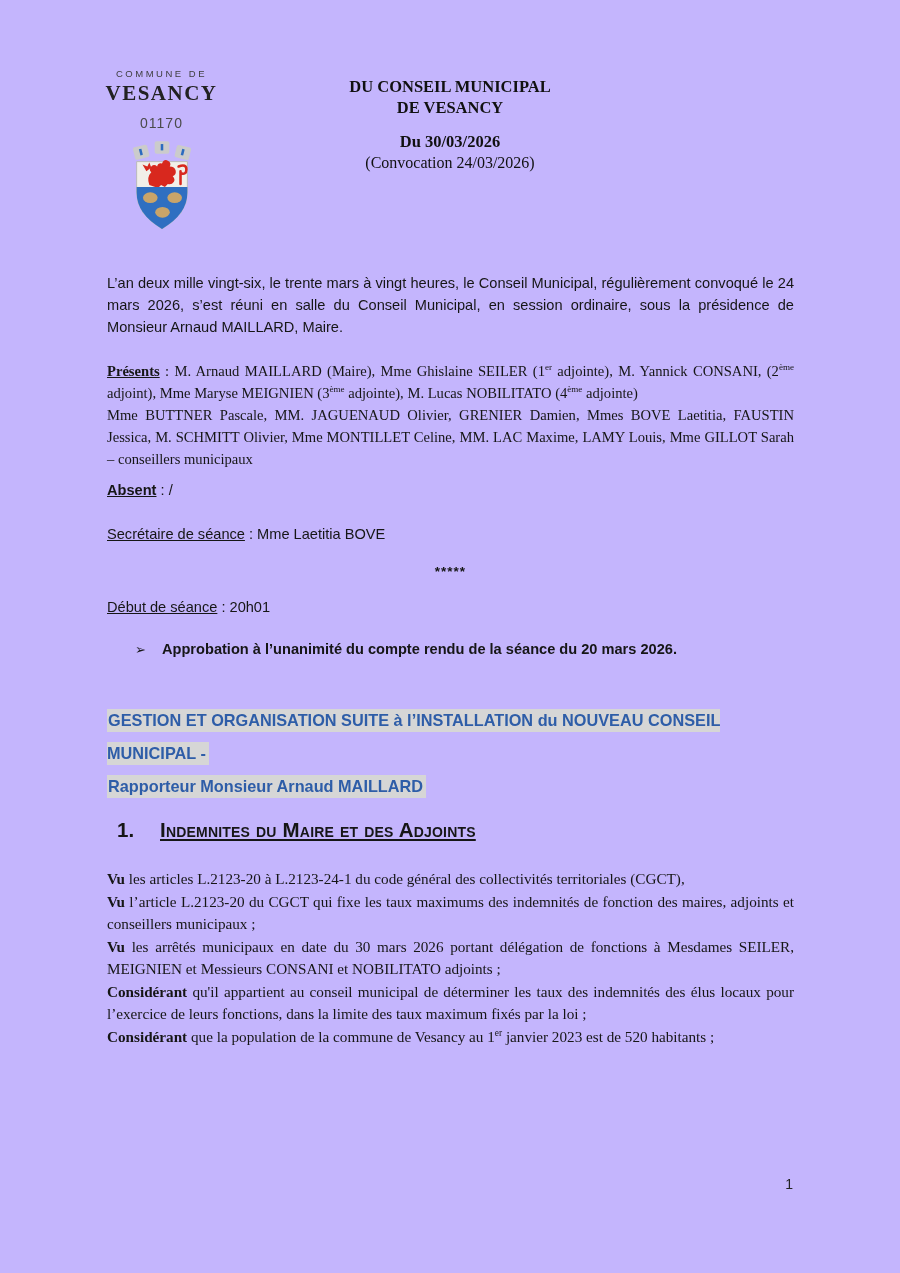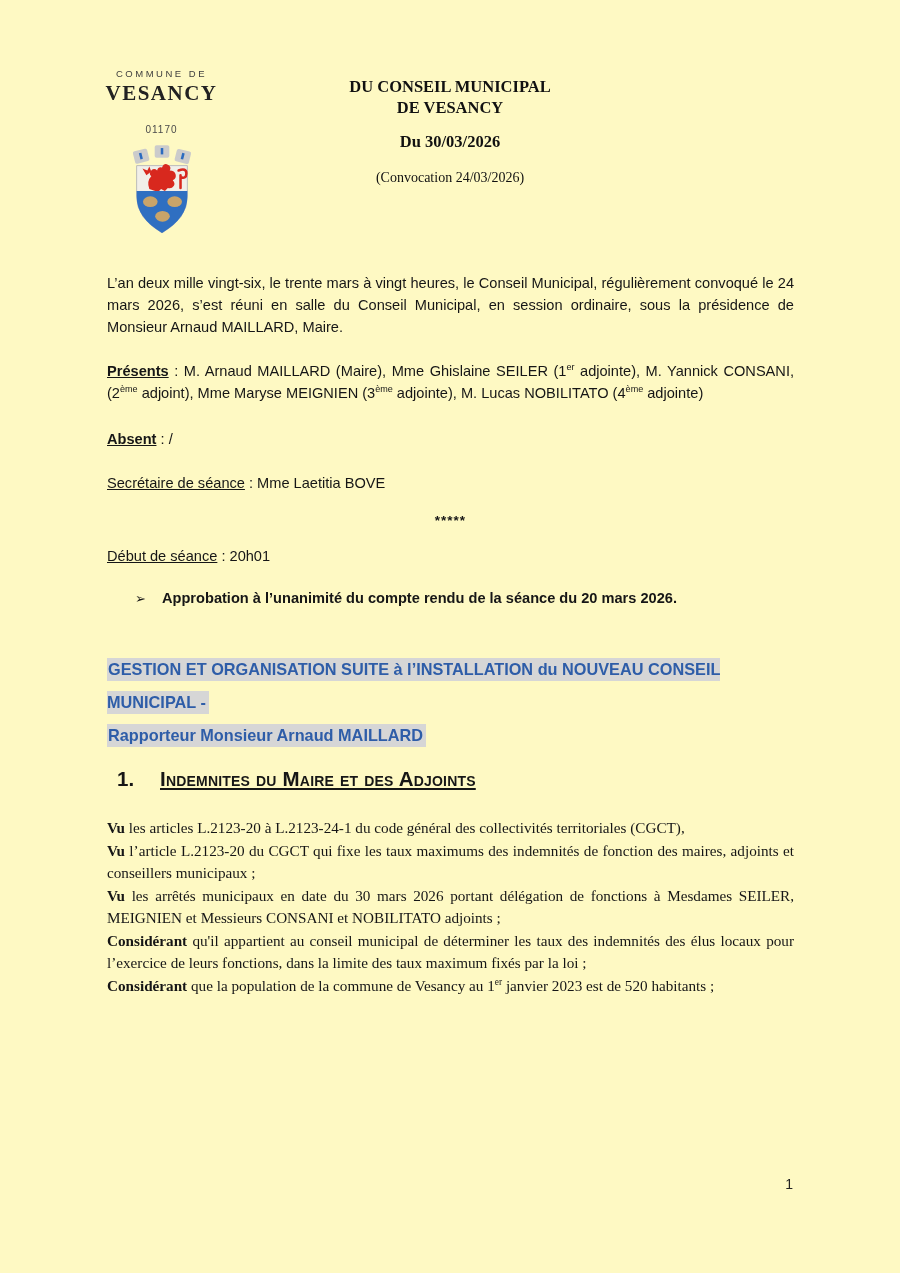--- a/index.html
+++ b/index.html
@@ -1,41 +1,41 @@
 <!DOCTYPE html>
 <html><head>
 <meta charset="utf-8">
 <style>
   html,body{margin:0;padding:0;background:#ffffff;}
-  .page{position:relative;width:900px;height:1273px;background:#fef9c3;overflow:hidden;
+  .page{position:relative;width:900px;height:1273px;background:#c4b5fd;overflow:hidden;
         font-family:"Liberation Sans",sans-serif;color:#161616;}
 
   
   .logo{position:absolute;left:104px;top:68px;width:115px;text-align:center;}
   .logo-line1{font-size:9.5px;letter-spacing:2.5px;color:#3d3d3d;font-family:"Liberation Sans",sans-serif;}
   .logo-name{font-family:"Liberation Serif",serif;font-weight:bold;font-size:21px;letter-spacing:1.5px;color:#222;margin-top:2px;}
-  .logo-postal{font-size:10px;color:#4a4a4a;margin-top:18px;letter-spacing:1px;}
+  .logo-postal{font-size:14px;color:#4a4a4a;margin-top:9px;letter-spacing:1px;}
   .logo svg{margin-top:4px;}
 
   .title-block{position:absolute;left:250px;top:76px;width:400px;text-align:center;
                font-family:"Liberation Serif",serif;color:#111;}
   .title-line{font-weight:bold;font-size:16.5px;line-height:21px;}
   .date-line{font-weight:bold;font-size:16.5px;margin-top:14px;}
-  .convocation-line{font-size:14px;margin-top:18px;}
+  .convocation-line{font-size:16px;margin-top:2px;}
 
   
   .content{position:absolute;left:107px;top:272px;width:687px;}
   .sans{font-family:"Liberation Sans",sans-serif;font-size:14.6px;line-height:22px;}
   .just{text-align:justify;}
   .bu{font-weight:bold;text-decoration:underline;}
   .u{text-decoration:underline;}
   sup{font-size:0.62em;line-height:0;vertical-align:super;}
 
   .p-intro{margin:0 0 22px;}
-  .p-presents{margin:0 0 24px;}
+  .p-presents{margin:0 0 9px;font-family:Liberation Serif, serif;}
   .p-excuse{margin:0 0 21px;line-height:23px;}
   .p-secretaire{margin:0 0 16px;}
   .p-stars{margin:0 0 13px;text-align:center;font-weight:bold;font-size:13.5px;letter-spacing:1px;}
   .p-debut{margin:0 0 20px;}
   .p-approbation{margin:0 0 43px;padding-left:28px;font-weight:bold;}
   .p-approbation .bullet{display:inline-block;width:27px;font-weight:normal;font-size:13px;}
 
   .gestion{margin:0 0 15px;}
   .gestion-line{line-height:33px;}
   .hl{background:#d6d6d6;color:#2e5da8;font-weight:bold;font-size:16.3px;padding:2px 3px 3px 1px;}
@@ -95,20 +95,21 @@
     <div class="date-line">Du 30/03/2026</div>
     <div class="convocation-line">(Convocation 24/03/2026)</div>
   </div>
 
   <div class="content">
 
     <p class="sans just p-intro"><span>L’an deux mille vingt-six, le trente mars à vingt heures, le Conseil Municipal, régulièrement convoqué le 24 mars 2026, s’est réuni en salle du Conseil Municipal, en session ordinaire, sous la présidence de Monsieur Arnaud MAILLARD, Maire.</span></p>
 
     <div class="sans just p-presents">
       <div class="just"><span class="bu">Présents</span><span> : </span><span>M. Arnaud MAILLARD (Maire), Mme Ghislaine SEILER (1</span><sup>er</sup><span> adjointe), M. Yannick CONSANI, (2</span><sup>ème</sup><span> adjoint), Mme Maryse MEIGNIEN (3</span><sup>ème</sup><span> adjointe), M. Lucas NOBILITATO (4</span><sup>ème</sup><span> adjointe)</span></div>
+      <div class="just">Mme BUTTNER Pascale, MM. JAGUENAUD Olivier, GRENIER Damien, Mmes BOVE Laetitia, FAUSTIN Jessica, M. SCHMITT Olivier, Mme MONTILLET Celine, MM. LAC Maxime, LAMY Louis, Mme GILLOT Sarah – conseillers municipaux</div>
     </div>
 
     <div class="sans p-excuse">
       <div><span class="bu">Absent</span><span> : /</span></div>
     </div>
 
     <p class="sans p-secretaire"><span class="u">Secrétaire de séance</span><span> : Mme Laetitia BOVE</span></p>
 
     <p class="sans p-stars">*****</p>
 

